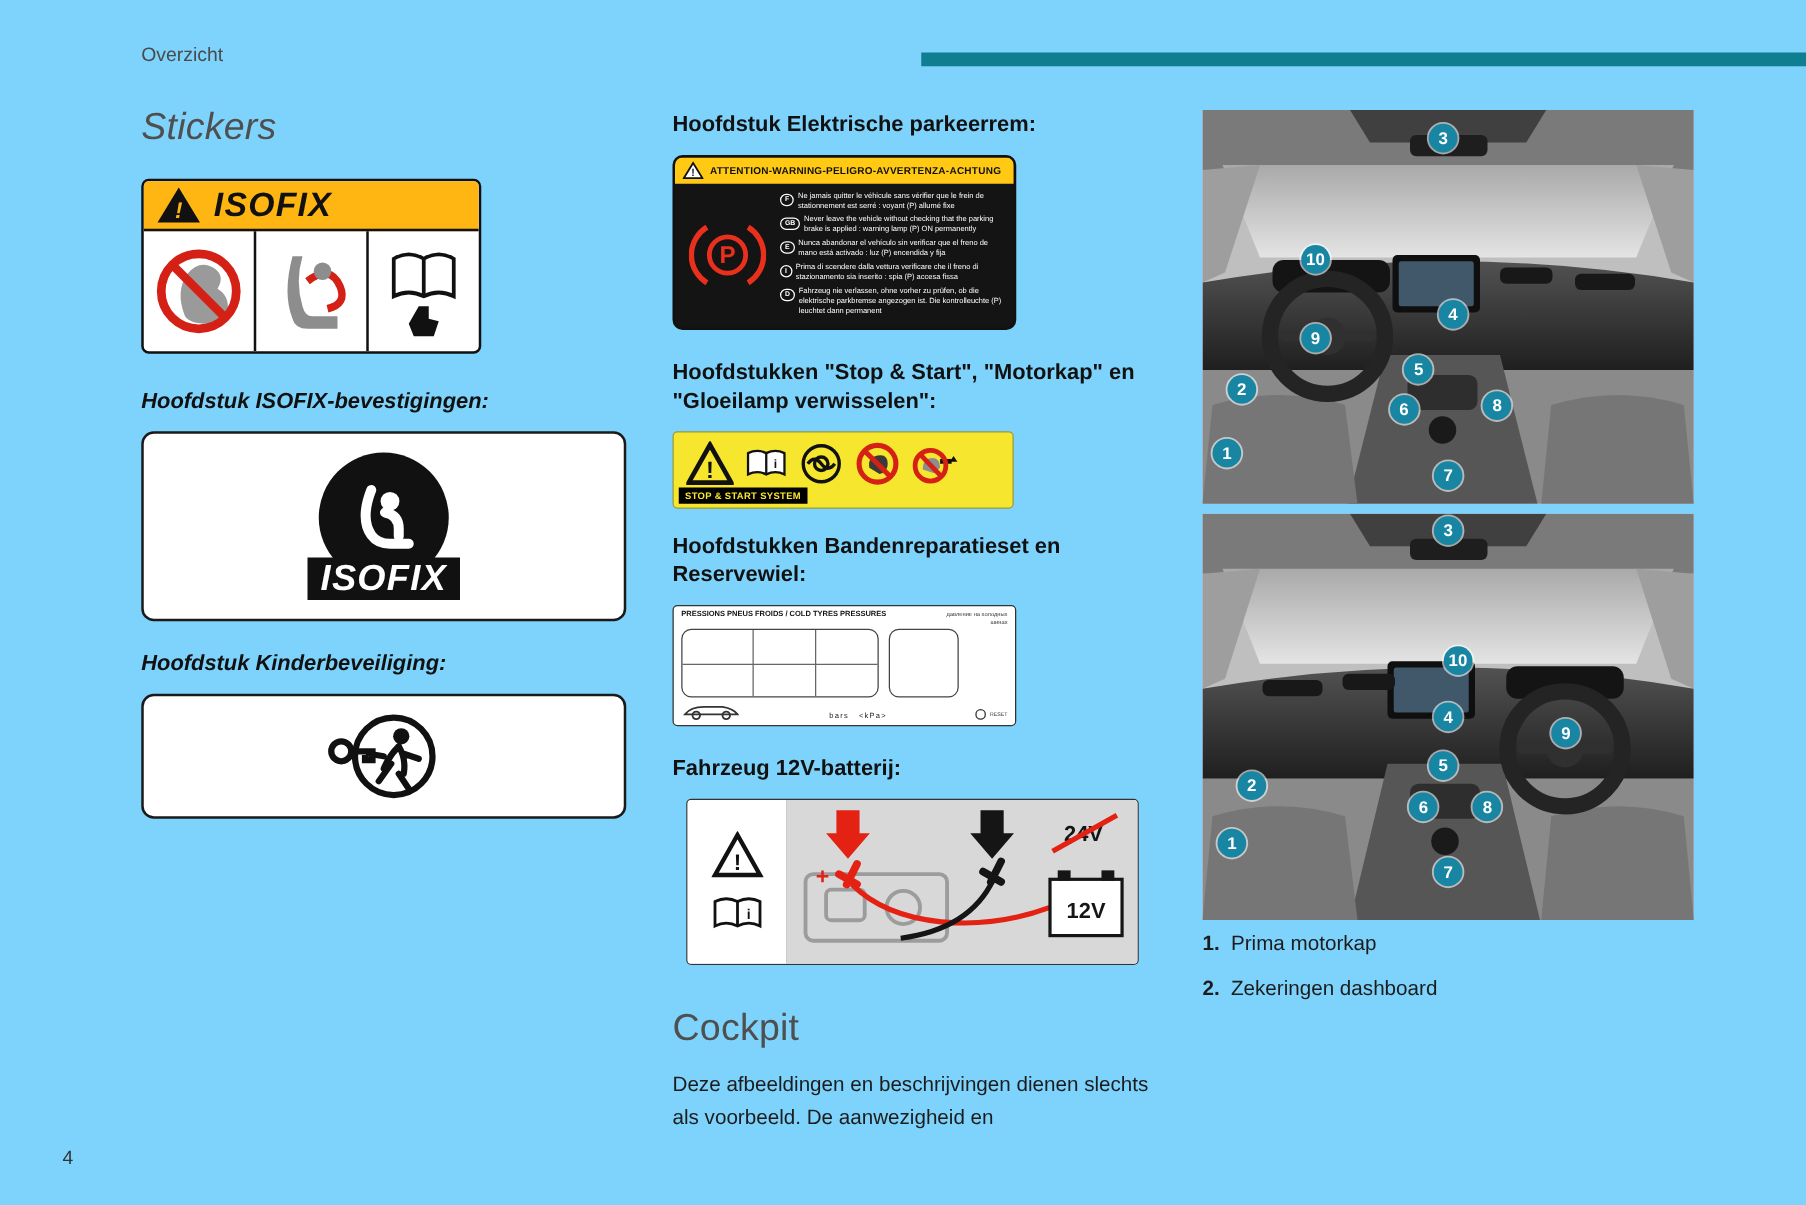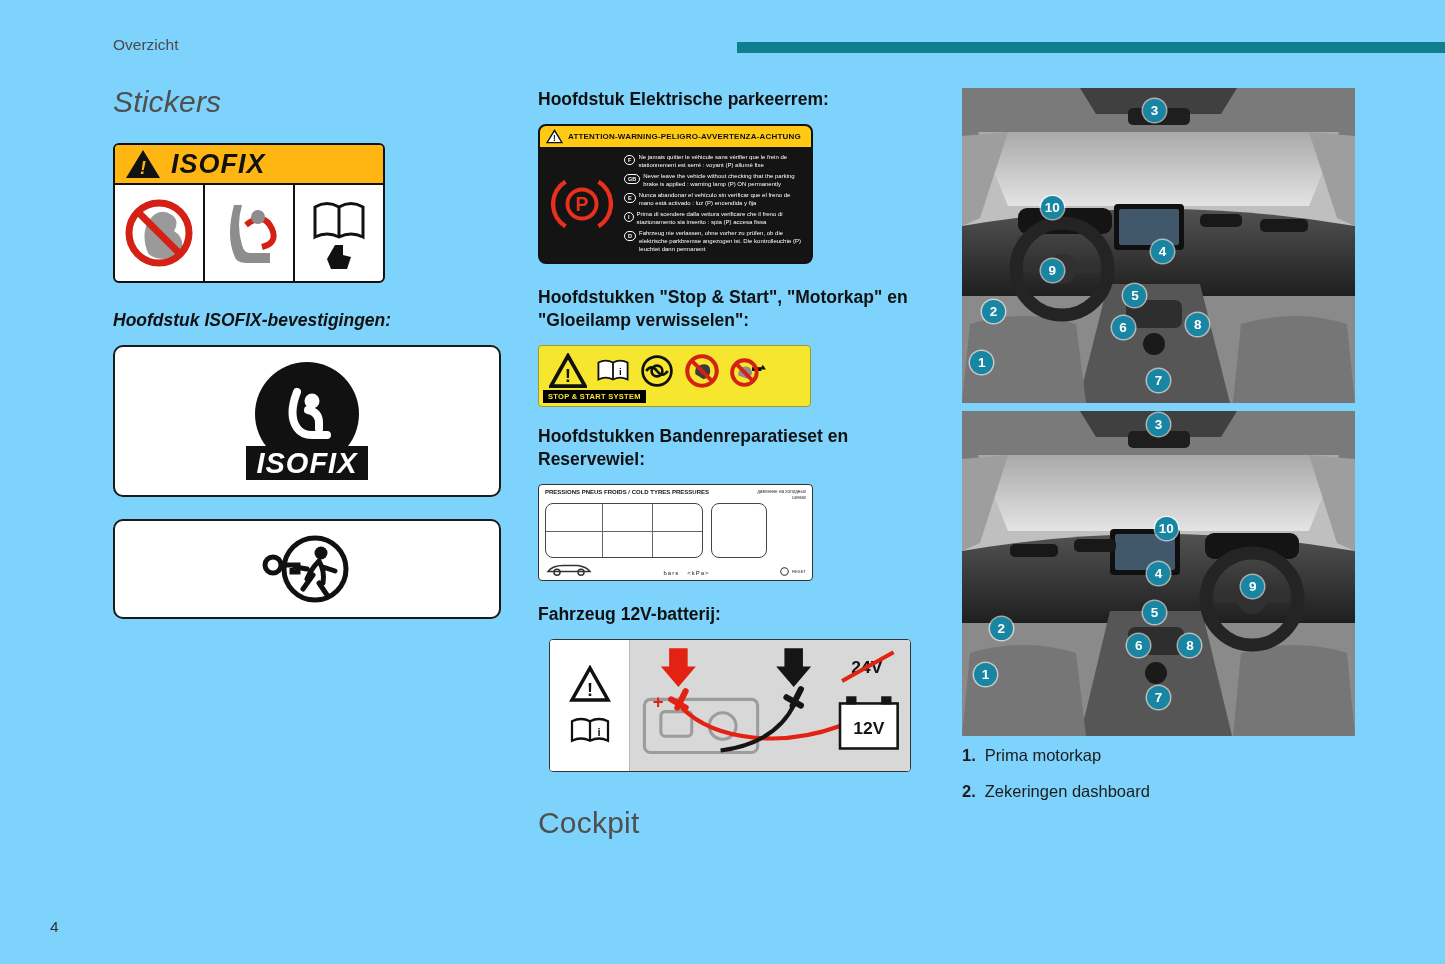--- a/index.html
+++ b/index.html
@@ -148,20 +148,21 @@
       <div class="isofix-circle">
         <svg width="64" height="64" viewBox="0 0 64 64">
           <path d="M22,10 q-9,23 0,36 q5,7 15,7 h15" stroke="#fff" stroke-width="8" fill="none" stroke-linecap="round"></path>
           <circle cx="37" cy="19" r="7.5" fill="#fff"></circle>
           <path d="M33,28 q11,2 11,13 l0,6" stroke="#fff" stroke-width="8" fill="none" stroke-linecap="round"></path>
         </svg>
       </div>
       <div class="isofix-bar">ISOFIX</div>
     </div>
 
+    <h3 class="sec-h">Hoofdstuk Kinderbeveiliging:</h3>
     <div class="frame-box kinder-box">
       <svg width="104" height="76" viewBox="0 0 104 76">
         <circle cx="60" cy="38" r="31" fill="none" stroke="#111" stroke-width="5"></circle>
         <circle cx="66" cy="22" r="6.5" fill="#111"></circle>
         <path d="M64,30 q-8,8 -12,18 M64,30 q6,10 4,22 M58,44 l-10,14 M64,52 l8,12 M52,38 l-12,-2 M68,36 l12,4" stroke="#111" stroke-width="5" fill="none" stroke-linecap="round"></path>
         <circle cx="18" cy="34" r="8" fill="none" stroke="#111" stroke-width="5"></circle>
         <path d="M25,34 h18 l0,7 -6,0 0,-4" stroke="#111" stroke-width="5" fill="none"></path>
       </svg>
     </div>
   </div>
@@ -304,20 +305,21 @@
           <rect x="210" y="55" width="10" height="8" fill="#151515"></rect>
           <rect x="244" y="55" width="10" height="8" fill="#151515"></rect>
           <text x="232" y="92" text-anchor="middle" font-size="17" font-weight="bold" fill="#151515">12V</text>
           <text x="230" y="32" text-anchor="middle" font-size="17" font-weight="bold" fill="#151515">24V</text>
           <line x1="206" y1="40" x2="256" y2="12" stroke="#e32213" stroke-width="4"></line>
         </svg>
       </div>
     </div>
 
     <h1 class="big-title cockpit-title">Cockpit</h1>
+    <p class="para">Deze afbeeldingen en beschrijvingen dienen slechts als voorbeeld. De aanwezigheid en</p>
   </div>
 
   <div class="col col3">
 
     <div class="cockpit-img" style="height:315px;">
       <svg viewBox="0 0 393 315" preserveAspectRatio="none">
         <defs>
           <linearGradient id="ws1" x1="0" y1="0" x2="0" y2="1">
             <stop offset="0" stop-color="#a9a9a9"></stop>
               <stop offset="1" stop-color="#e4e4e4"></stop>

